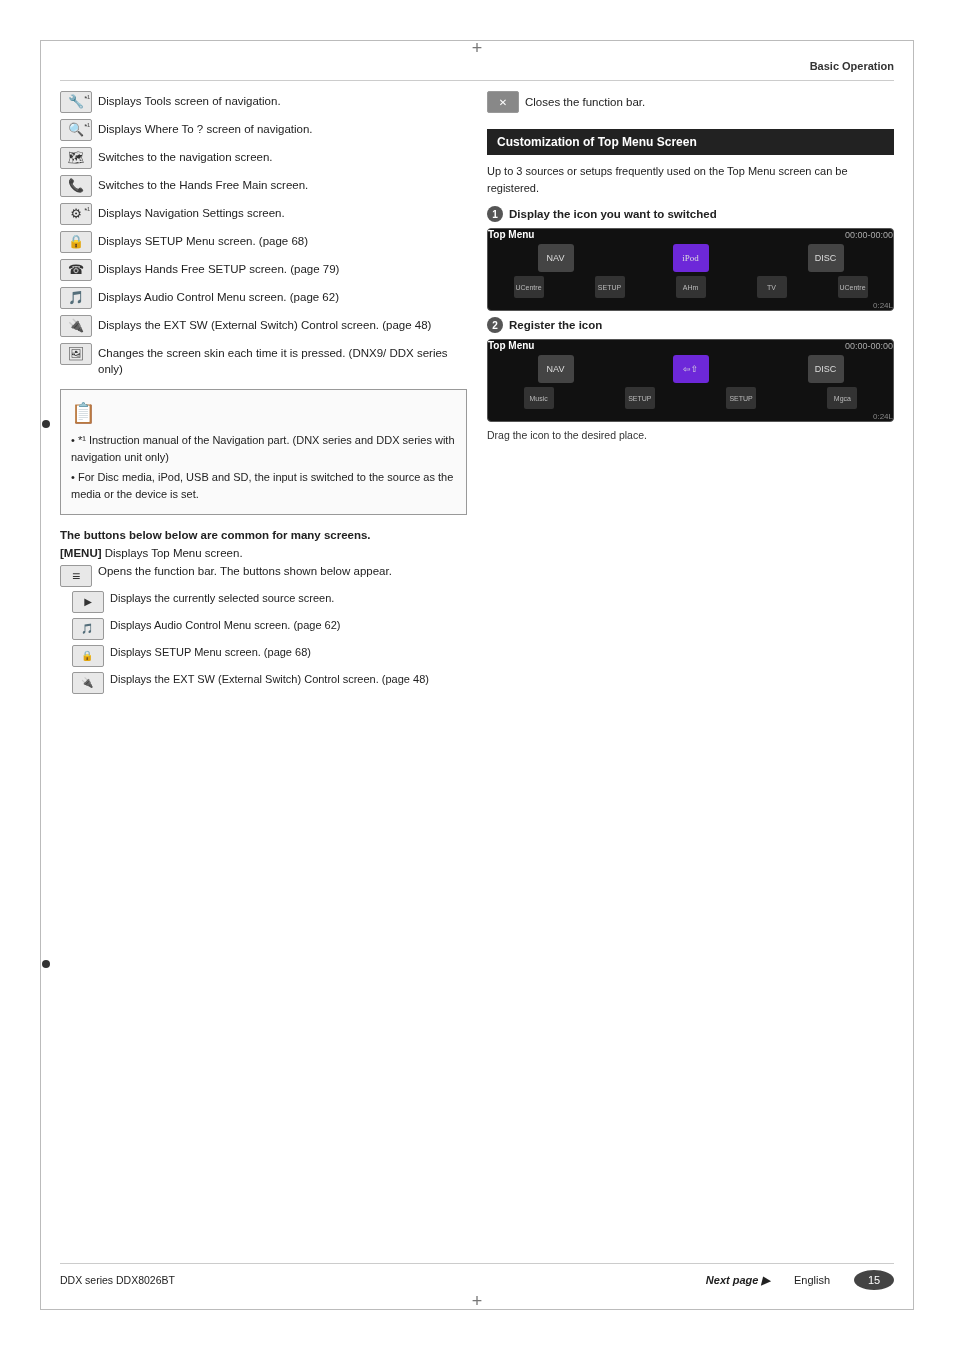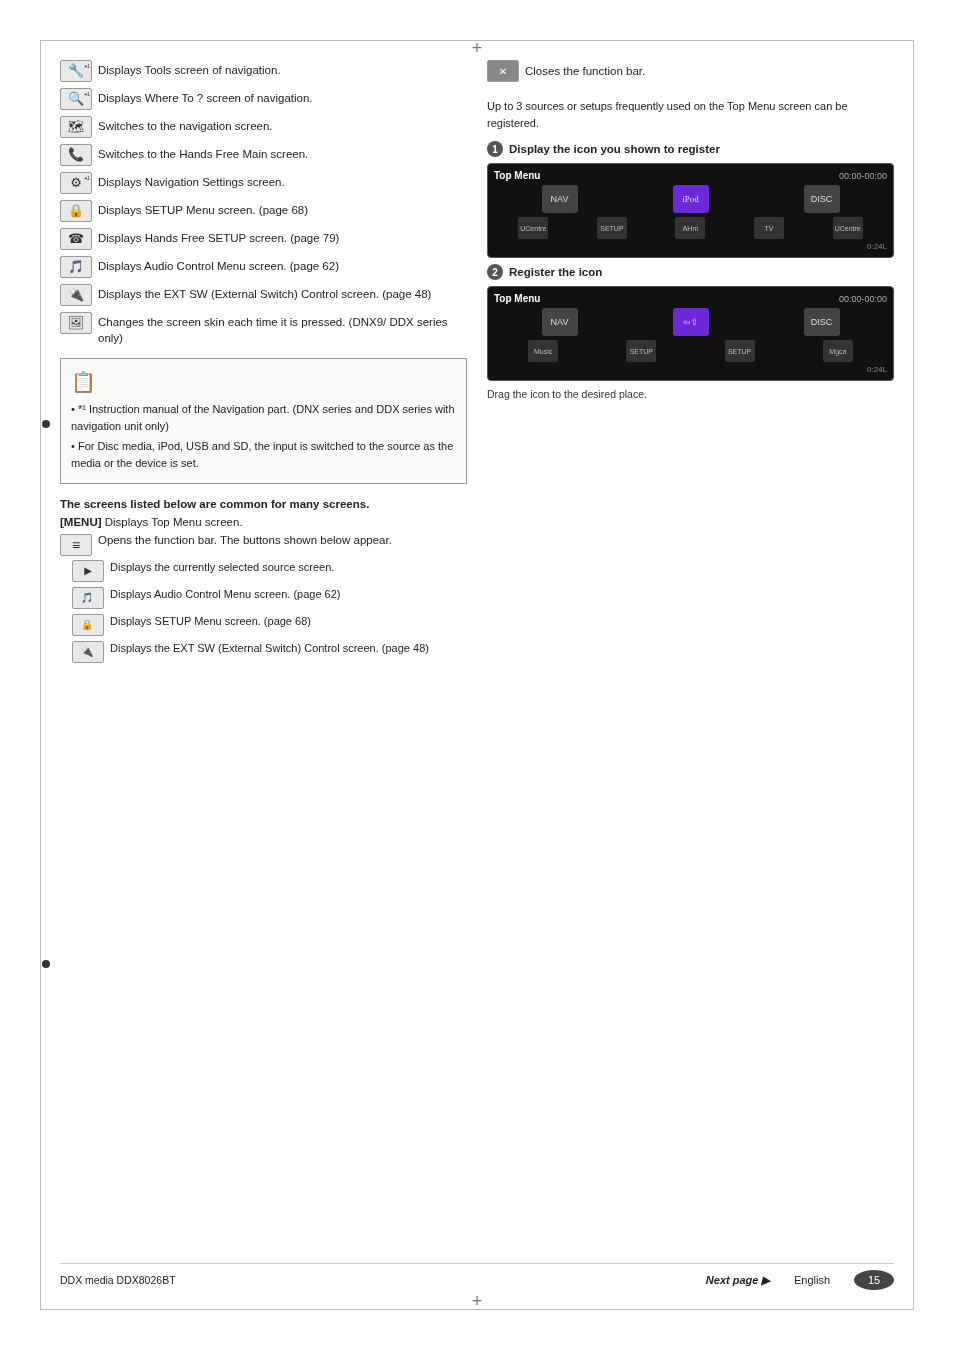--- a/index.html
+++ b/index.html
@@ -188,21 +188,20 @@
       margin-right: 6px;
       flex-shrink: 0;
     }
 
     
     .screen-mockup {
       width: 100%;
       background: #111;
       border: 1px solid #555;
       border-radius: 4px;
-      padding: 6px;
       margin-bottom: 6px;
     }
     .screen-topbar {
       display: flex;
       justify-content: space-between;
       align-items: center;
       margin-bottom: 4px;
     }
     .screen-label {
       color: #fff;
@@ -333,20 +332,23 @@
 
 <div class="crosshair" style="top:38px;"></div>
 
 <div class="crosshair" style="bottom:38px;"></div>
 
 <div class="left-marker" style="top: 420px;"></div>
 <div class="left-marker" style="top: 960px;"></div>
 
 <div class="content-wrapper">
 
+  <div class="page-header">
+    <span>Basic Operation</span>
+  </div>
 
   <div class="main-content">
 
     <div class="left-col">
 
       <ul class="icon-list">
         <li>
           <div class="icon-box">
             <span class="icon-symbol">🔧</span>
             <span class="sup-star">*¹</span>
@@ -411,21 +413,21 @@
         </li>
       </ul>
 
       <div class="note-box">
         <div class="note-icon">📋</div>
         <p>• *¹ Instruction manual of the Navigation part. (DNX series and DDX series with navigation unit only)</p>
         <p>• For Disc media, iPod, USB and SD, the input is switched to the source as the media or the device is set.</p>
       </div>
 
       <div class="common-section">
-        <div class="section-title">The screens listed below are common for many screens.</div>
+        <div class="section-title">The buttons below below are common for many screens.</div>
         <div style="display:flex; align-items:flex-start; margin-bottom:6px;">
           <span class="menu-label">[MENU]&nbsp;</span>
           <span>Displays Top Menu screen.</span>
         </div>
         <div style="display:flex; align-items:flex-start; margin-bottom:4px;">
           <div class="icon-box" style="font-size:14px;">≡</div>
           <span>Opens the function bar. The buttons shown below appear.</span>
         </div>
         <ul class="sub-list">
           <li>
@@ -458,26 +460,29 @@
 
     <div class="right-col">
 
       <div class="close-bar-row">
         <div class="icon-box" style="background:#888; color:#fff;">
           <span>✕</span>
         </div>
         <span>Closes the function bar.</span>
       </div>
 
+      <div class="custom-section">
+        <span>Customization of Top Menu Screen</span>
+      </div>
 
       <div class="custom-intro">Up to 3 sources or setups frequently used on the Top Menu screen can be registered.</div>
 
       <div class="step-header">
         <div class="step-num">1</div>
-        <span>Display the icon you shown to register</span>
+        <span>Display the icon you want to switched</span>
       </div>
 
       <div class="screen-mockup">
         <div class="screen-topbar">
           <span class="screen-label">Top Menu</span>
           <span class="screen-time">00:00-00:00</span>
         </div>
         <div class="screen-icons-row">
           <div class="screen-icon">NAV</div>
           <div class="screen-icon active">iPod</div>
@@ -524,21 +529,21 @@
         </div>
       </div>
 
       <div class="caption-text">Drag the icon to the desired place.</div>
 
     </div>
 
   </div>
 
   <div class="page-footer">
-    <div class="footer-series">DDX media  DDX8026BT</div>
+    <div class="footer-series">DDX series  DDX8026BT</div>
     <div class="footer-right">
       <span class="next-page-label">Next page ▶</span>
       <span>English</span>
       <div class="page-num-badge">15</div>
     </div>
   </div>
 
 </div>
 
 </body></html>

